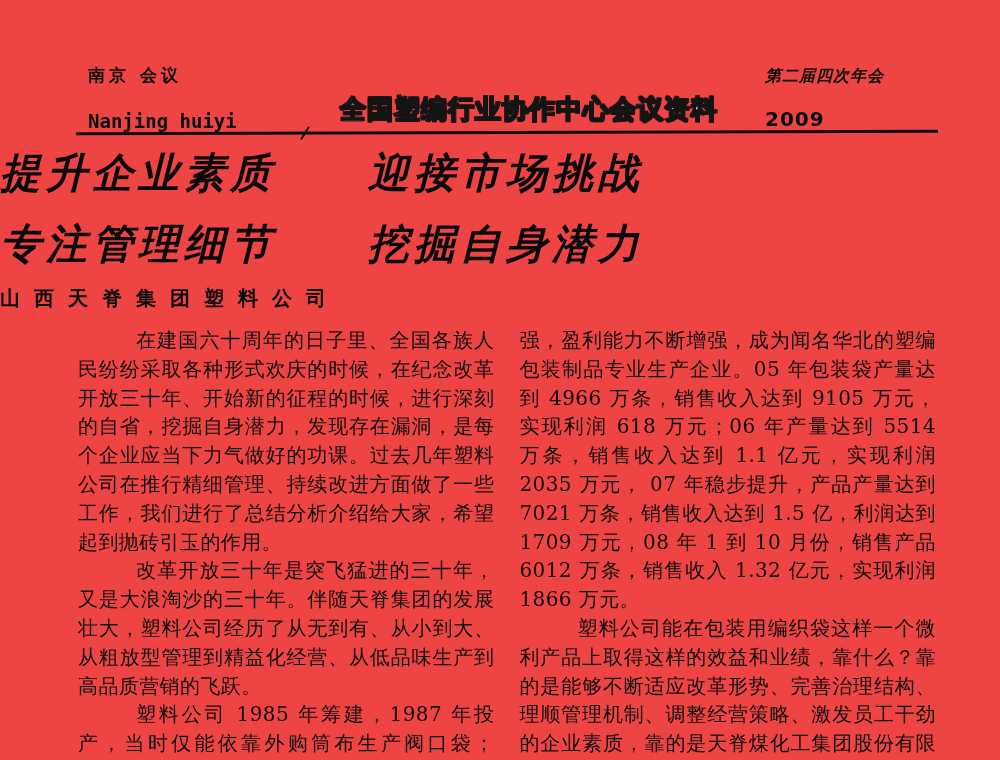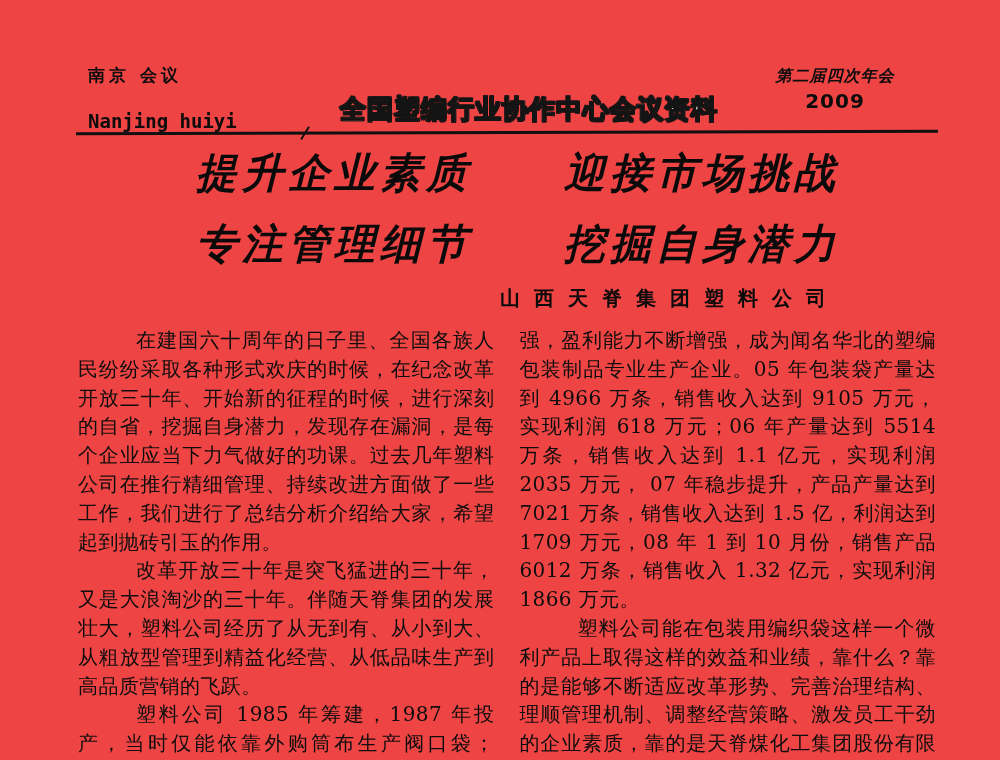--- a/index.html
+++ b/index.html
@@ -47,37 +47,36 @@
        1px -1px 0 #141414,
       -1px  1px 0 #141414,
        1px  1px 0 #141414;
     white-space: nowrap;
   }
   .hdr-right {
     position: absolute;
     left: 765px;
     top: 66px;
     width: 140px;
-    text-align: center;
   }
   .hdr-right .session {
     font-family: "DejaVu Serif", serif;
     font-style: italic;
     font-weight: bold;
     font-size: 16px;
     letter-spacing: 1px;
     color: #0c0c0c;
     white-space: nowrap;
   }
   .hdr-right .year {
     font-family: "DejaVu Sans", sans-serif;
     font-weight: bold;
     font-size: 20px;
     letter-spacing: 1px;
-    margin-top: 2px;
+    margin-top: 20px;
     color: #0c0c0c;
   }
   .rule {
     position: absolute;
     left: 76px;
     top: 131px;
     width: 862px;
     height: 3px;
     background: #101010;
     transform: rotate(-0.18deg);
@@ -91,21 +90,21 @@
     background: #101010;
     transform: rotate(32deg);
   }
 
   
   .title-block {
     position: absolute;
     top: 138px;
     left: 0;
     width: 840px;
-    text-align: right;
+    text-align: left;
   }
   .title-line {
     font-family: "DejaVu Serif", serif;
     font-style: italic;
     font-weight: bold;
     font-size: 41px;
     line-height: 71px;
     letter-spacing: 5px;
     color: #0a0a0a;
     white-space: nowrap;

